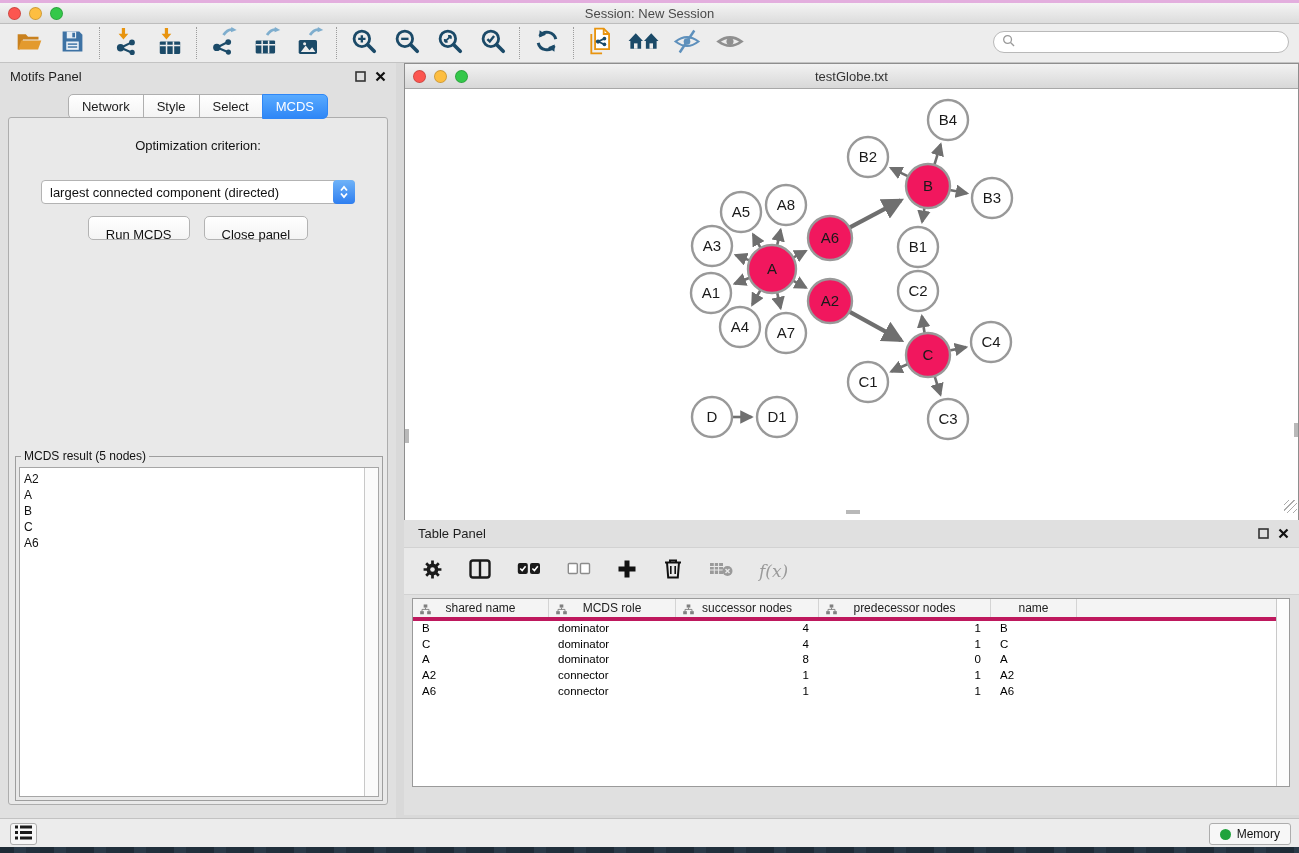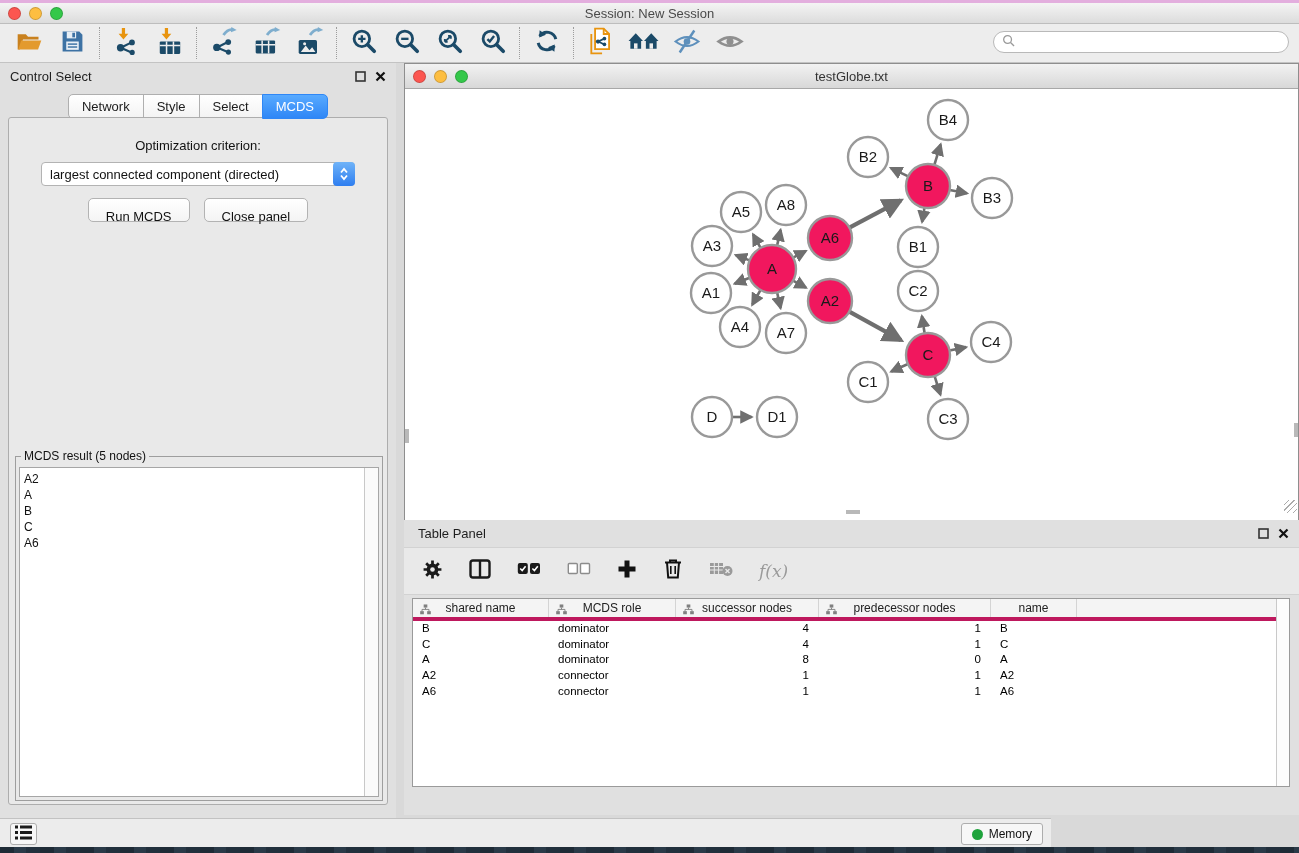--- a/index.html
+++ b/index.html
@@ -33,21 +33,21 @@
   .panel-head-icons { margin-left:auto; display:flex; gap:9px; align-items:center; }
   #cp-tabs { position:absolute; left:0; top:31px; width:100%; display:flex; justify-content:center; }
   .seg-tab { font-size:13px; color:#1C1C1C; background:linear-gradient(#FFFFFF,#F3F3F3);
       border:1px solid #AFAFAF; padding:4px 13px; margin-left:-1px; position:relative; }
   .seg-tab:first-child { border-radius:5px 0 0 5px; margin-left:0; }
   .seg-tab:last-child { border-radius:0 5px 5px 0; }
   .seg-tab.active { background:linear-gradient(#58AAFF,#2F87F6); border-color:#2F87F6; color:#fff; z-index:2; }
   #cp-content { position:absolute; left:8px; top:54px; width:380px; height:688px;
       background:#E9E9E9; border:1px solid #ADADAD; border-radius:3px; }
   #opt-label { margin-top:20px; text-align:center; font-size:13px; color:#111; }
-  #criterion-combo { margin:9px auto 0; width:314px; height:24px; background:#fff;
+  #criterion-combo { margin:27px auto 0; width:314px; height:24px; background:#fff;
       border:1px solid #B3B3B3; border-radius:4px; display:flex; align-items:center; position:relative; }
   #criterion-value { font-size:13px; color:#111; padding-left:8px; white-space:nowrap; }
   .stepper { position:absolute; right:-1px; top:-1px; width:22px; height:24px; border-radius:4px;
       background:linear-gradient(#6FB3F8,#2E7EF0); display:flex; align-items:center; justify-content:center; }
   #cp-buttons { margin-top:12px; display:flex; justify-content:center; gap:14px; }
   .std-btn { height:24px; padding:10px 17px; font-size:13px; color:#111; background:linear-gradient(#FFFFFF,#F4F4F4);
       border:1px solid #B3B3B3; border-radius:5px; }
   #result-box { position:absolute; left:6px; top:338px; width:368px; height:345px;
       border:1px solid #9E9E9E; }
   #result-title { position:absolute; top:-8px; left:5px; background:#E9E9E9; padding:0 3px;
@@ -90,21 +90,21 @@
   .tcell.left { padding-left:9px; text-align:left; }
   .tcell.right { padding-right:10px; text-align:right; }
   #tp-tabs { position:absolute; left:0; top:270px; width:100%; display:flex; justify-content:center; }
   .tp-tab { font-size:13px; color:#1C1C1C; background:#fff; border:1px solid #ABABAB;
       padding:3px 15px; margin-left:-1px; }
   .tp-tab:first-child { border-radius:6px 0 0 6px; margin-left:0; }
   .tp-tab:last-child { border-radius:0 6px 6px 0; }
   .tp-tab.active { background:linear-gradient(#58AAFF,#2F87F6); border-color:#2F87F6; color:#fff; }
 
   
-  #status-bar { left:0; top:818px; width:1051px; height:29px; background:#ECECEC; border-top:1px solid #C2C2C2; }
+  #status-bar { left:0; top:818px; width:1299px; height:29px; background:#ECECEC; border-top:1px solid #C2C2C2; }
   #list-btn { position:absolute; left:10px; top:4px; width:27px; height:22px; background:#F7F7F7;
       border:1px solid #ADADAD; border-radius:3px; display:flex; align-items:center; justify-content:center; }
   #memory-btn { position:absolute; right:8px; top:4px; height:22px; background:#F7F7F7;
       border:1px solid #ADADAD; border-radius:3px; display:flex; align-items:center; gap:6px; padding:0 10px; }
   #memory-dot { width:11px; height:11px; border-radius:50%; background:#1FA33C; }
   #memory-label { font-size:12px; color:#111; }
   #desktop-bottom { left:0; top:847px; width:1299px; height:6px;
       background:repeating-linear-gradient(90deg,#1E2B36 0 14px,#2A3A48 14px 26px,#22303D 26px 40px); }
 </style>
 </head>
@@ -271,21 +271,21 @@
 <div class="abs" id="search-wrap">
   <span><svg width="13" height="13" viewBox="0 0 14 14">
         <circle cx="6" cy="6" r="4.2" stroke="#9A9A9A" stroke-width="1.4" fill="none"></circle>
         <path d="M9.2 9.2L13 13" stroke="#9A9A9A" stroke-width="1.4"></path>
       </svg></span>
   <input id="search-input" placeholder="" style="">
 </div>
 
 <div class="abs" id="control-panel">
   <div class="panel-head">
-    <span class="panel-title">Control Select</span>
+    <span class="panel-title">Motifs Panel</span>
     <span class="panel-head-icons">
       <span><svg width="11" height="11" viewBox="0 0 11 11">
             <rect x="1" y="1" width="9" height="9" fill="none" stroke="#333" stroke-width="1.6"></rect>
           </svg></span>
       <span><svg width="11" height="11" viewBox="0 0 11 11">
             <path d="M1.5 1.5l8 8M9.5 1.5l-8 8" stroke="#111" stroke-width="2.2"></path>
           </svg></span>
     </span>
   </div>
   <div id="cp-tabs">

